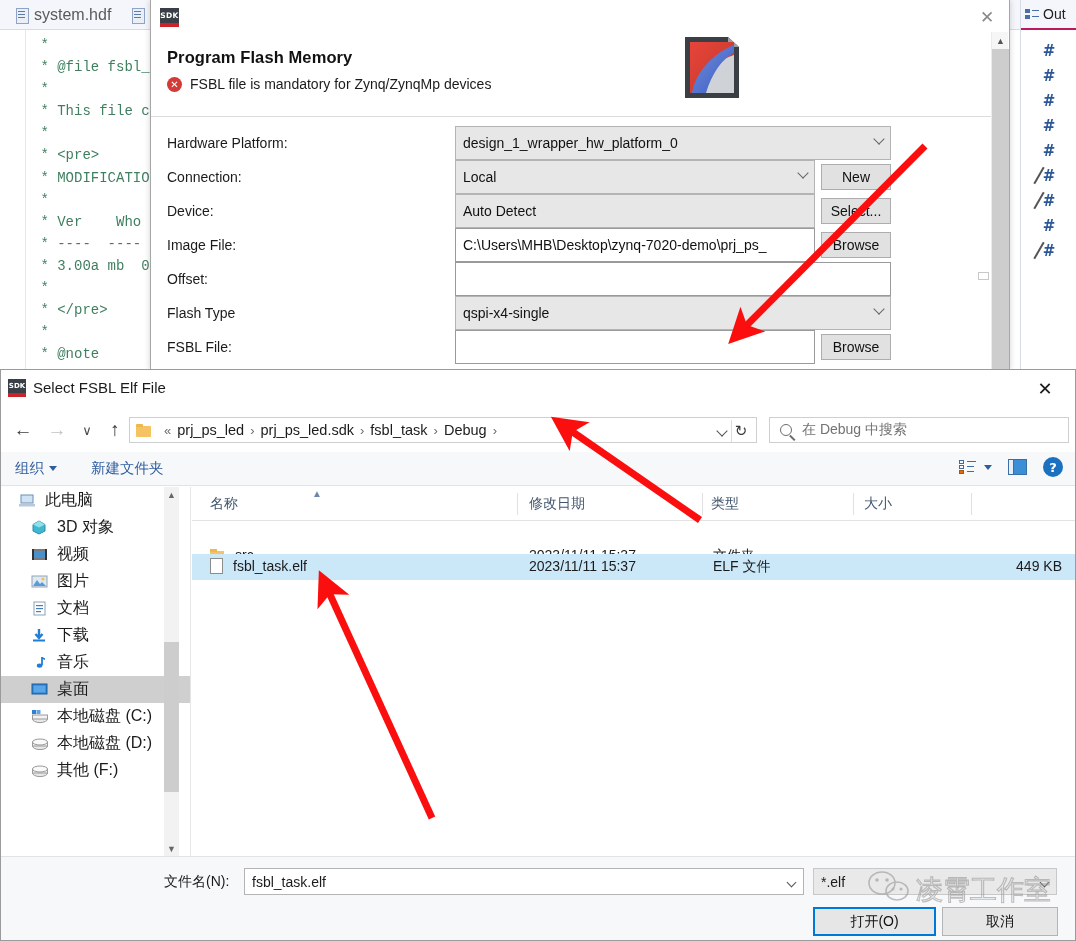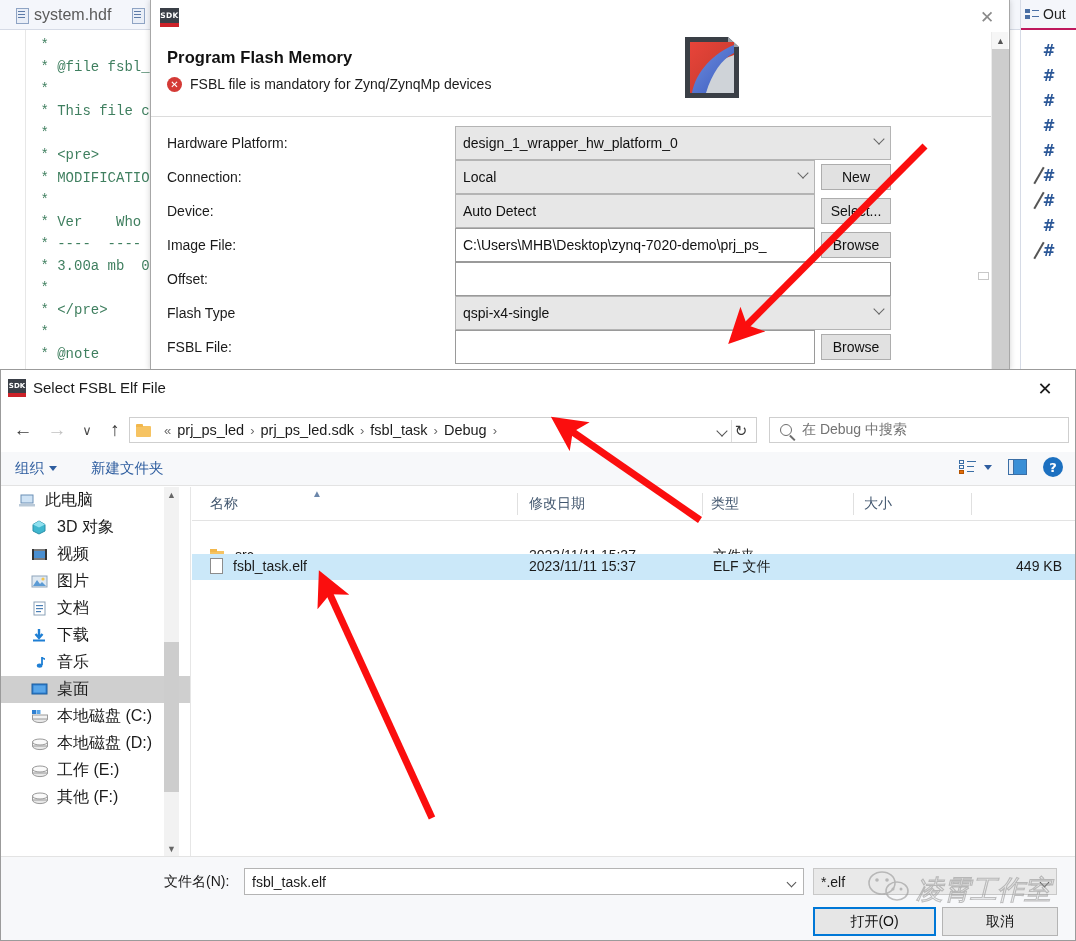--- a/index.html
+++ b/index.html
@@ -263,21 +263,21 @@
     border-left:1.3px solid #555; border-bottom:1.3px solid #555; transform: rotate(-45deg); }
   .btn-open { position:absolute; left: 812px; top: 50px; width: 123px; height: 29px;
     border: 2px solid #0078d7; background:#e6e6e6; font-size: 14px; color:#111;
     display:flex; align-items:center; justify-content:center; }
   .btn-cancel { position:absolute; left: 941px; top: 50px; width: 116px; height: 29px;
     border: 1px solid #b4b4b4; background:#e6e6e6; font-size: 14px; color:#111;
     display:flex; align-items:center; justify-content:center; }
 
   
   .watermark { position:absolute; left: 862px; top: 866px; width: 200px; height: 46px;
-    pointer-events:none; opacity: .62; font-style: italic; }
+    pointer-events:none; opacity: .62; }
 
   
   .annot { position:absolute; left:0; top:0; width:1076px; height:941px; pointer-events:none; }
 </style>
 </head>
 <body>
 
 <div id="root">
 
   <div class="ide-bg">
@@ -584,28 +584,20 @@
                 <ellipse cx="9" cy="6" rx="7.5" ry="3" fill="#fafafa" stroke="#9a9a9a"></ellipse>
               </svg></span>
             <span>本地磁盘 (D:)</span>
           </div>
           <div class="side-item lvl1">
             <span style="width: 17px; height: 15px; flex: 0 0 auto; position: relative; display: inline-block;"><svg width="17" height="15">
                 <ellipse cx="9" cy="10" rx="7.5" ry="3.6" fill="#e8e8e8" stroke="#9a9a9a"></ellipse>
                 <rect x="1.5" y="6" width="15" height="4" fill="#f2f2f2" stroke="#9a9a9a"></rect>
                 <ellipse cx="9" cy="6" rx="7.5" ry="3" fill="#fafafa" stroke="#9a9a9a"></ellipse>
               </svg></span>
-            <span>工作 (E:)</span>
-          </div>
-          <div class="side-item lvl1">
-            <span style="width: 17px; height: 15px; flex: 0 0 auto; position: relative; display: inline-block;"><svg width="17" height="15">
-                <ellipse cx="9" cy="10" rx="7.5" ry="3.6" fill="#e8e8e8" stroke="#9a9a9a"></ellipse>
-                <rect x="1.5" y="6" width="15" height="4" fill="#f2f2f2" stroke="#9a9a9a"></rect>
-                <ellipse cx="9" cy="6" rx="7.5" ry="3" fill="#fafafa" stroke="#9a9a9a"></ellipse>
-              </svg></span>
             <span>其他 (F:)</span>
           </div>
         </div>
       <div class="side-scroll">
         <div class="ss-up">▲</div>
         <div class="ss-thumb"></div>
         <div class="ss-dn">▼</div>
       </div>
     </div>
     <div class="side-divider"></div>

